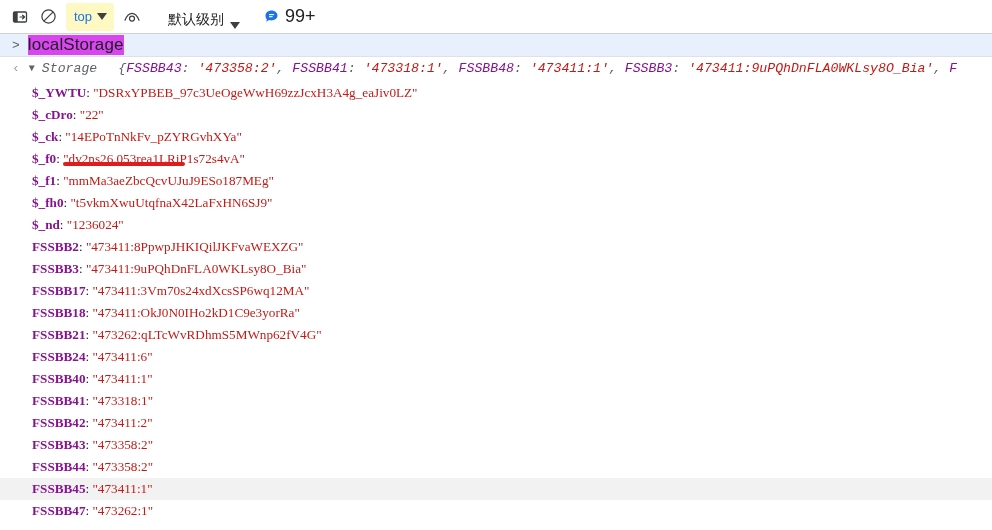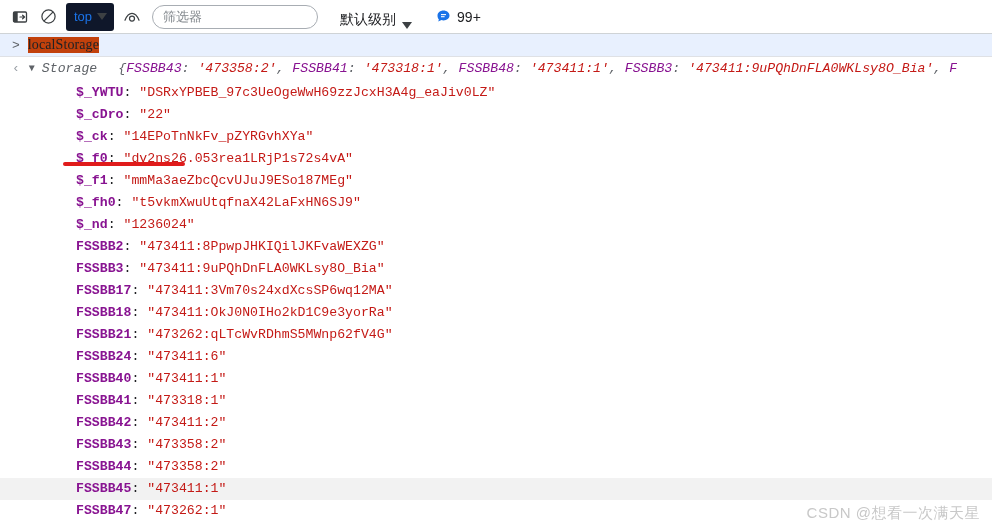--- a/index.html
+++ b/index.html
@@ -25,21 +25,21 @@
   .tb-btn {
     width: 28px; height: 26px;
     display: flex; align-items: center; justify-content: center;
     border-radius: 3px;
     flex: 0 0 auto;
   }
   .ctx-pill {
     display: flex; align-items: center; gap: 5px;
     height: 28px;
     padding: 0 7px 0 8px;
-    background: #0f172a;
+    background: #fef9c3;
     border-radius: 3px;
     margin-left: 4px;
     flex: 0 0 auto;
   }
   .ctx-label {
     font-size: 13px;
     color: #1a73e8;
     line-height: 1;
     font-family: "Liberation Sans", sans-serif;
   }
@@ -74,21 +74,21 @@
     font-size: 14px;
     color: #202124;
     white-space: nowrap;
   }
   .issues {
     display: flex; align-items: center; gap: 6px;
     margin-left: 20px;
     flex: 0 0 auto;
   }
   .issue-count {
-    font-size: 14px;
+    font-size: 18px;
     color: #202124;
   }
 
   
   #console {
     position: relative;
     height: 496px;
     background: #fff;
     overflow: hidden;
     font-family: "Liberation Mono", monospace;
@@ -103,23 +103,23 @@
     border-bottom: 1px solid #dfe1e5;
   }
   .prompt-chevron {
     color: #5f6368;
     font-size: 13px;
     margin-right: 8px;
     font-family: "Liberation Mono", monospace;
   }
   .cmd-text {
     color: #202124;
-    background: #c2410c;
-    font-family: Liberation Serif, serif;
-    font-size: 14px;
+    background: #d946ef;
+    font-family: Liberation Sans, sans-serif;
+    font-size: 17px;
     letter-spacing: 0.1px;
   }
   .result-row {
     height: 23px;
     display: flex;
     align-items: center;
     padding-left: 12px;
   }
   .ret-arrow {
     color: #9aa0a6;
@@ -145,23 +145,24 @@
     color: #5f6368;
   }
   .pv-punct { color: #5f6368; }
   .pv-key   { color: #881391; }
   .pv-val   { color: #c41a16; }
 
   .props { padding-top: 2px; }
   .prop-row {
     height: 22px;
     line-height: 22px;
-    padding-left: 76px;
-    white-space: nowrap;
-    overflow: hidden;
+    padding-left: 32px;
+    white-space: nowrap;
+    overflow: hidden;
+    font-family: Liberation Serif, serif;
   }
   .prop-row.hovered { background: #f2f2f2; }
   .pk {
     color: #881391;
     font-weight: bold;
   }
   .pcolon { color: #202124; }
   .pv { color: #c41a16; }
 
   
@@ -212,21 +213,20 @@
     <span class="caret"></span>
   </div>
 
   <div class="tb-btn" style="margin-left:4px;">
     <svg width="18" height="16" viewBox="0 0 18 16" aria-hidden="true">
       <path d="M2 11.2C3.9 6.6 6.3 4.4 9 4.4s5.1 2.2 7 6.8" fill="none" stroke="#3c4043" stroke-width="1.25" stroke-linecap="round"></path>
       <circle cx="9" cy="9.6" r="2.5" fill="none" stroke="#3c4043" stroke-width="1.25"></circle>
     </svg>
   </div>
 
-  <input id="filter-input" type="text" placeholder="筛选器" style="">
 
   <div class="level-select">
     <span class="level-label">默认级别</span>
     <span class="caret"></span>
   </div>
 
   <div class="issues">
     <span style="display:flex;">
       <svg width="15" height="15" viewBox="0 0 15 15" aria-hidden="true">
         <path d="M7.5 1.6c3.4 0 6 2.2 6 4.9s-2.6 4.9-6 4.9c-.7 0-1.4-.1-2-.3L2.2 12.6l.7-2.2C2 9.5 1.5 8.4 1.5 6.5c0-2.7 2.6-4.9 6-4.9z" fill="#1a73e8"></path>
@@ -271,14 +271,13 @@
       <div class="prop-row"><span class="pk">FSSBB41</span><span class="pcolon">: </span><span class="pv">"473318:1"</span></div>
       <div class="prop-row"><span class="pk">FSSBB42</span><span class="pcolon">: </span><span class="pv">"473411:2"</span></div>
       <div class="prop-row"><span class="pk">FSSBB43</span><span class="pcolon">: </span><span class="pv">"473358:2"</span></div>
       <div class="prop-row"><span class="pk">FSSBB44</span><span class="pcolon">: </span><span class="pv">"473358:2"</span></div>
       <div class="prop-row hovered"><span class="pk">FSSBB45</span><span class="pcolon">: </span><span class="pv">"473411:1"</span></div>
       <div class="prop-row"><span class="pk">FSSBB47</span><span class="pcolon">: </span><span class="pv">"473262:1"</span></div>
     </div>
 
   <div id="annot-underline"></div>
 
-  <div id="watermark">CSDN @想看一次满天星</div>
 </div>
 
 </body></html>

